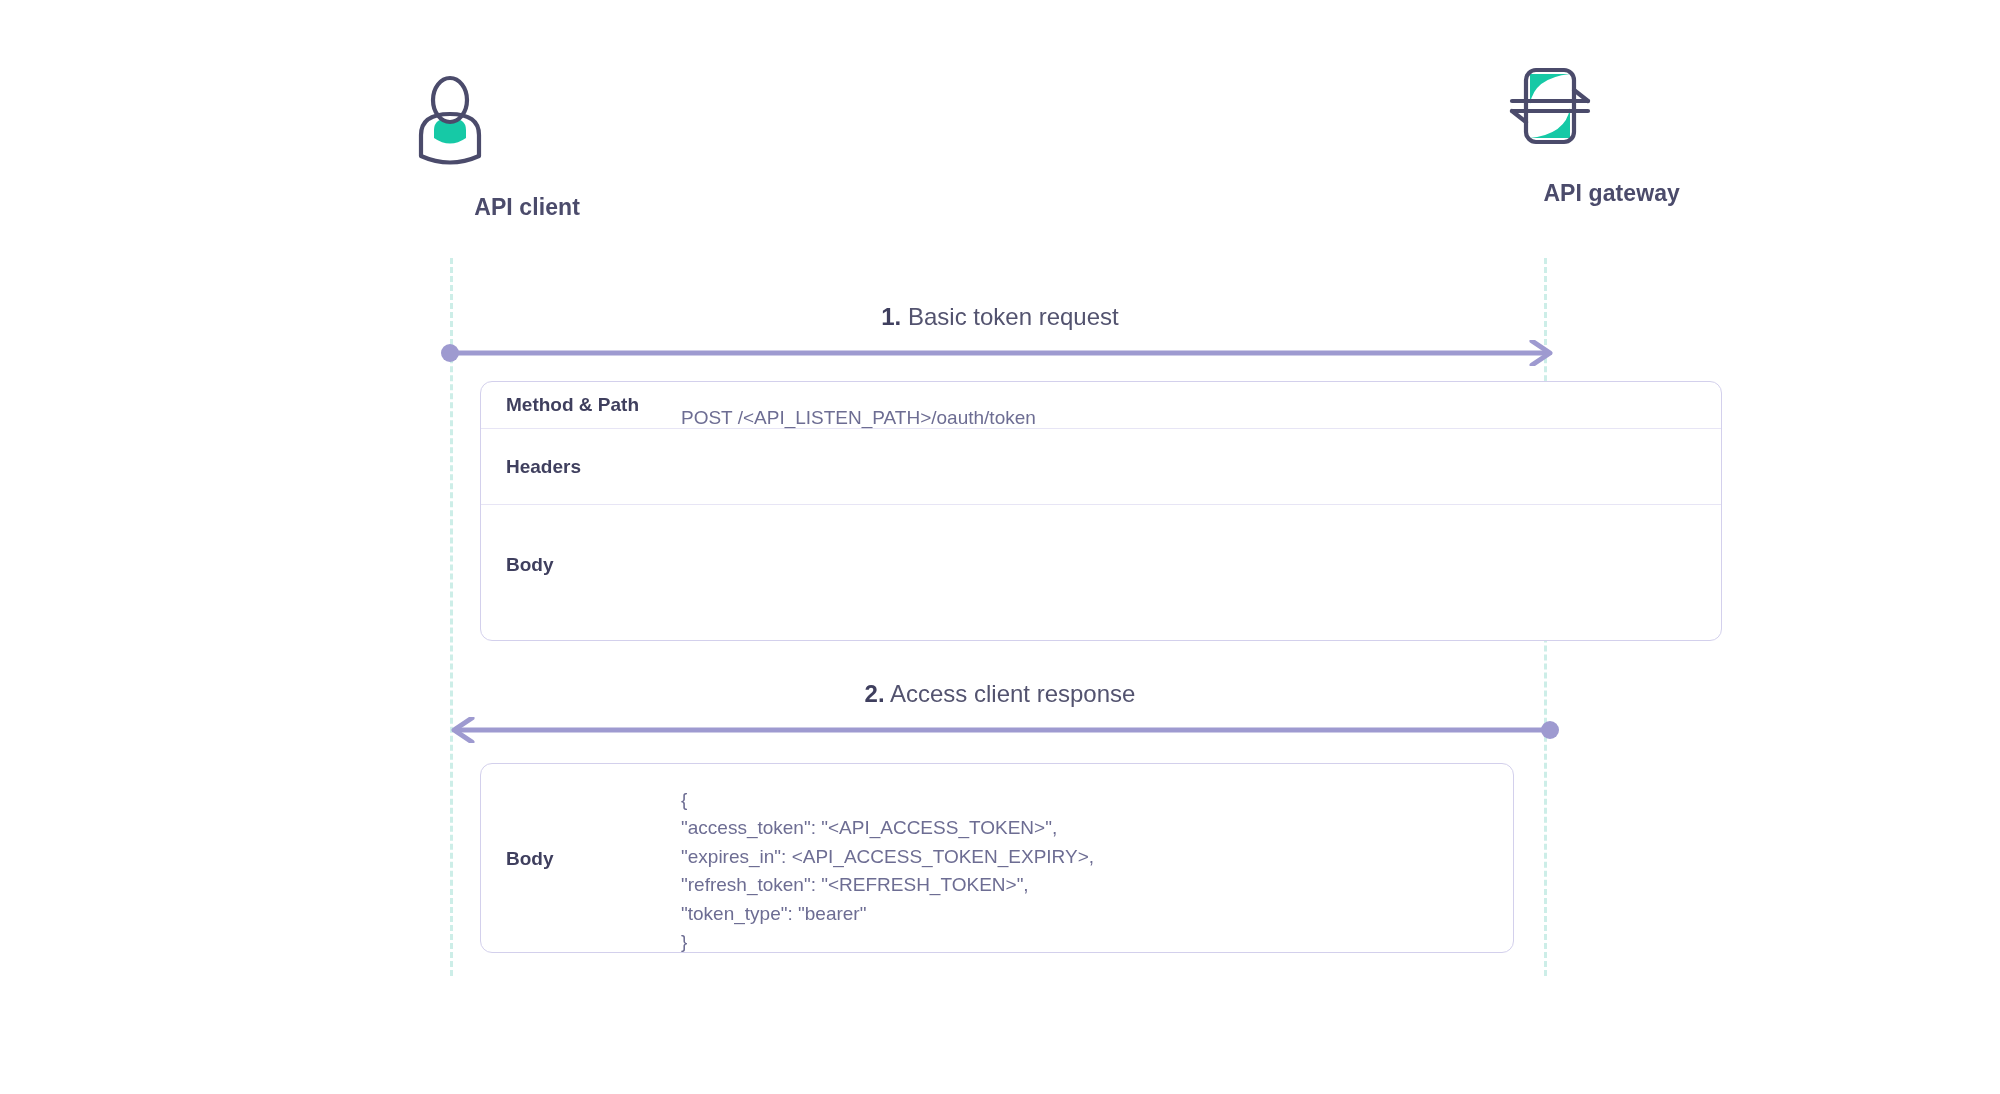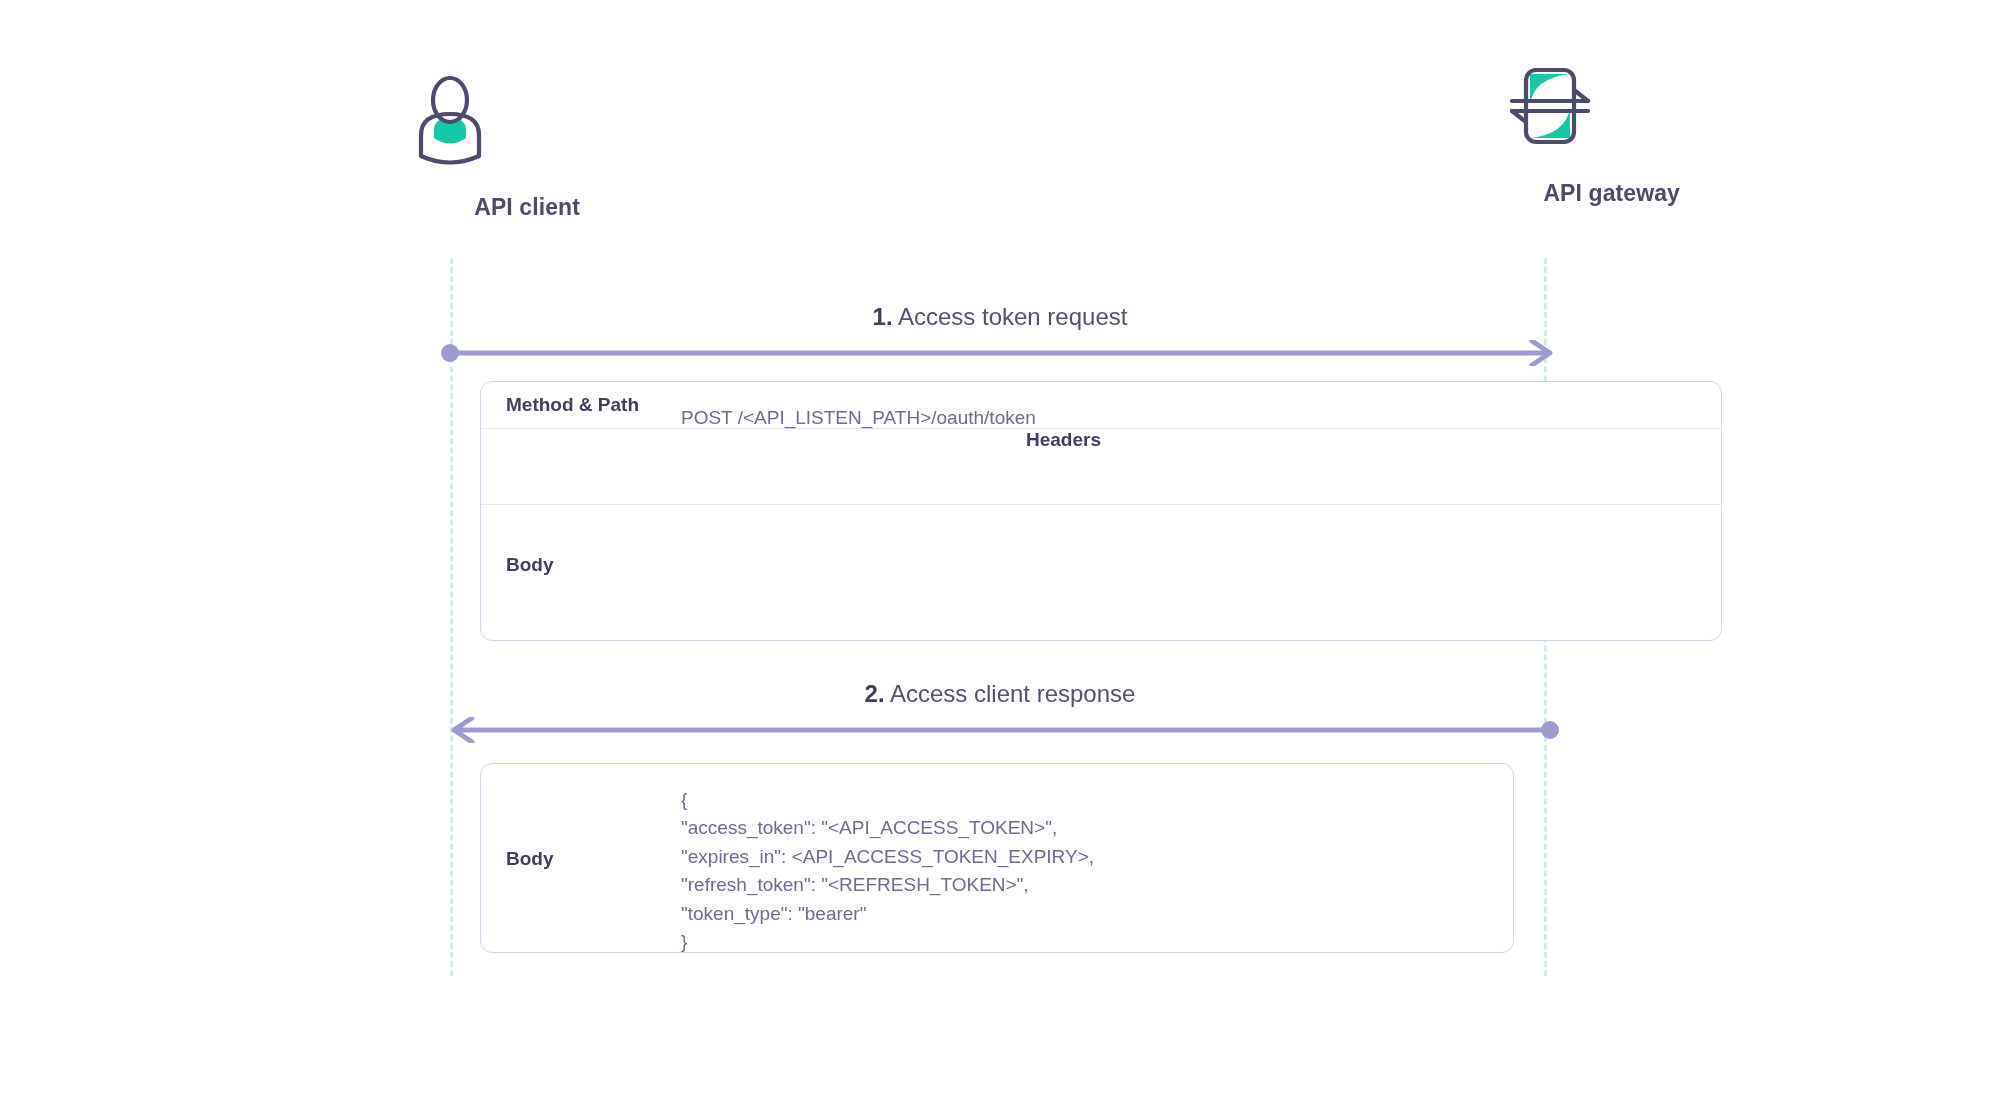--- a/index.html
+++ b/index.html
@@ -95,21 +95,21 @@
     font-size: 19px;
     color: #6d6d93;
     line-height: 29px;
     white-space: pre-line;
     padding-right: 20px;
     margin-top: 24px;
   }
   .row-val.mono-json { line-height: 28.5px; }
 
   .r1 { height: 47px; }
-  .r2 { height: 76px; flex-direction: column; }
+  .r2 { height: 76px; }
   .r3 { height: 120px; }
   .r4 { height: 190px; }
 </style>
 </head>
 <body>
 
 <div class="actor actor-client">
   <div class="actor-icon">
     <svg width="76" height="92" viewBox="0 0 76 92" xmlns="http://www.w3.org/2000/svg">
       <path d="M22 56 q0 -12 16 -12 q16 0 16 12 l0 8 q-16 11 -32 0 z" fill="#16c9a6"></path>
@@ -140,21 +140,21 @@
     </svg>
   </div>
   <div class="actor-label">API gateway</div>
 </div>
 
 <div class="lifeline lifeline-client"></div>
 <div class="lifeline lifeline-gateway"></div>
 
 <div class="msg-label" style="left:450px; top:303px;">
   <b>1.</b>
-  <span>Access token request</span>
+  <span>Basic token request</span>
 </div>
 
 <div class="msg-arrow" style="left:440px; top:340px;">
   <svg width="1120" height="26" viewBox="0 0 1120 26" xmlns="http://www.w3.org/2000/svg">
     <circle cx="10" cy="13" r="9" fill="#9e9ad0"></circle>
     <line x1="10" y1="13" x2="1106" y2="13" stroke="#9e9ad0" stroke-width="5"></line>
     <polyline points="1092,1 1110,13 1092,25" fill="none" stroke="#9e9ad0" stroke-width="5" stroke-linecap="round" stroke-linejoin="round"></polyline>
   </svg>
 </div>
 

